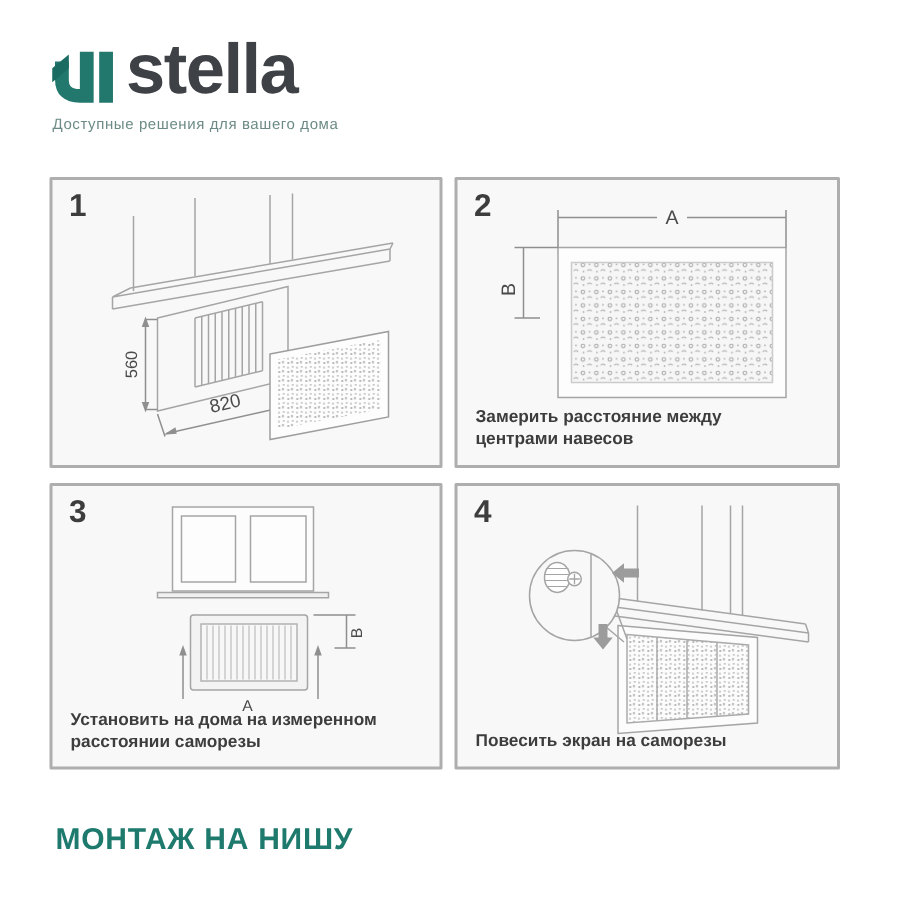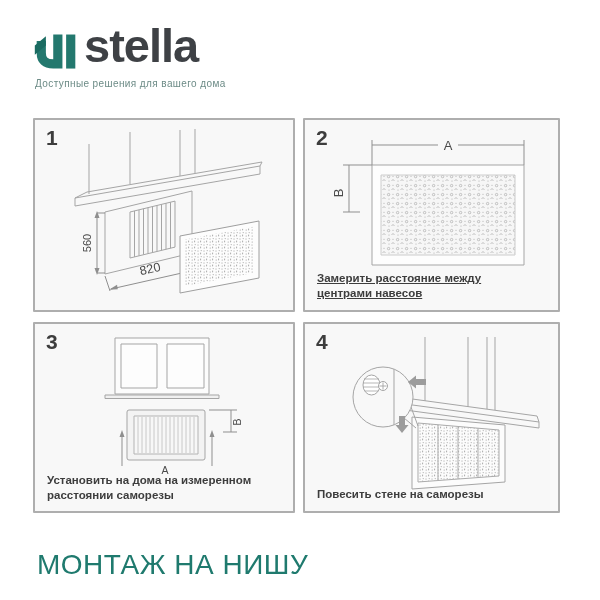--- a/index.html
+++ b/index.html
@@ -24,25 +24,25 @@
   #p2{left:303px;top:118px;width:257px;height:194px;}
   #p3{left:33px;top:322px;width:262px;height:191px;}
   #p4{left:303px;top:322px;width:257px;height:191px;}
   .panel .num{
     position:absolute;left:11px;top:6px;font-size:21px;font-weight:bold;color:#3d3d3d;
   }
   .panel .caption{
     position:absolute;left:12px;bottom:9px;right:22px;font-size:11.5px;
     font-weight:bold;line-height:1.3;color:#3d3d3d;
   }
-  #p2 .caption{right:70px;text-decoration:underline;}
+  #p2 .caption{right:70px;}
   #p3 .caption{right:26px;bottom:8px;}
   .panel svg.art{position:absolute;left:0;top:0;width:100%;height:100%;}
   .footer-title{
-    position:absolute;left:37px;top:549px;font-size:28px;font-weight:normal;
+    position:absolute;left:37px;top:549px;font-size:20px;font-weight:bold;
     letter-spacing:.5px;color:#1f7a6e;
   }
   .art line,.art path,.art polygon,.art rect,.art ellipse,.art circle{vector-effect:non-scaling-stroke;}
   .dimtxt{font-family:"Liberation Sans",sans-serif;fill:#4a4a4a;}
 </style>
 </head>
 <body>
 
 <div>
 
@@ -178,18 +178,18 @@
         <ellipse cx="66.5" cy="61" rx="8.5" ry="10" fill="#ffffff" stroke="#a5a5a5"></ellipse>
         <path d="M59 55 H74 M58 59 H75 M58.5 63 H74.5 M60 67 H73" stroke="#a5a5a5" stroke-width="0.8" fill="none"></path>
       </g>
       <g>
         <circle cx="78" cy="62" r="4.5" fill="#ffffff" stroke="#a5a5a5"></circle>
         <path d="M74.5 62 H81.5 M78 58.5 V65.5" stroke="#a5a5a5" stroke-width="0.9" fill="none"></path>
       </g>
       <polygon points="103,58 111,51.5 111,55 121,55 121,61 111,61 111,64.5" fill="#9c9c9c"></polygon>
       <polygon points="97,109 90.5,101 94,101 94,92 100,92 100,101 103.5,101" fill="#9c9c9c"></polygon>
     </svg>
-    <div class="caption">Повесить стене на саморезы</div>
+    <div class="caption">Повесить экран на саморезы</div>
   </div>
 
   <div class="footer-title">МОНТАЖ НА НИШУ</div>
 
 </div>
 
 </body></html>

